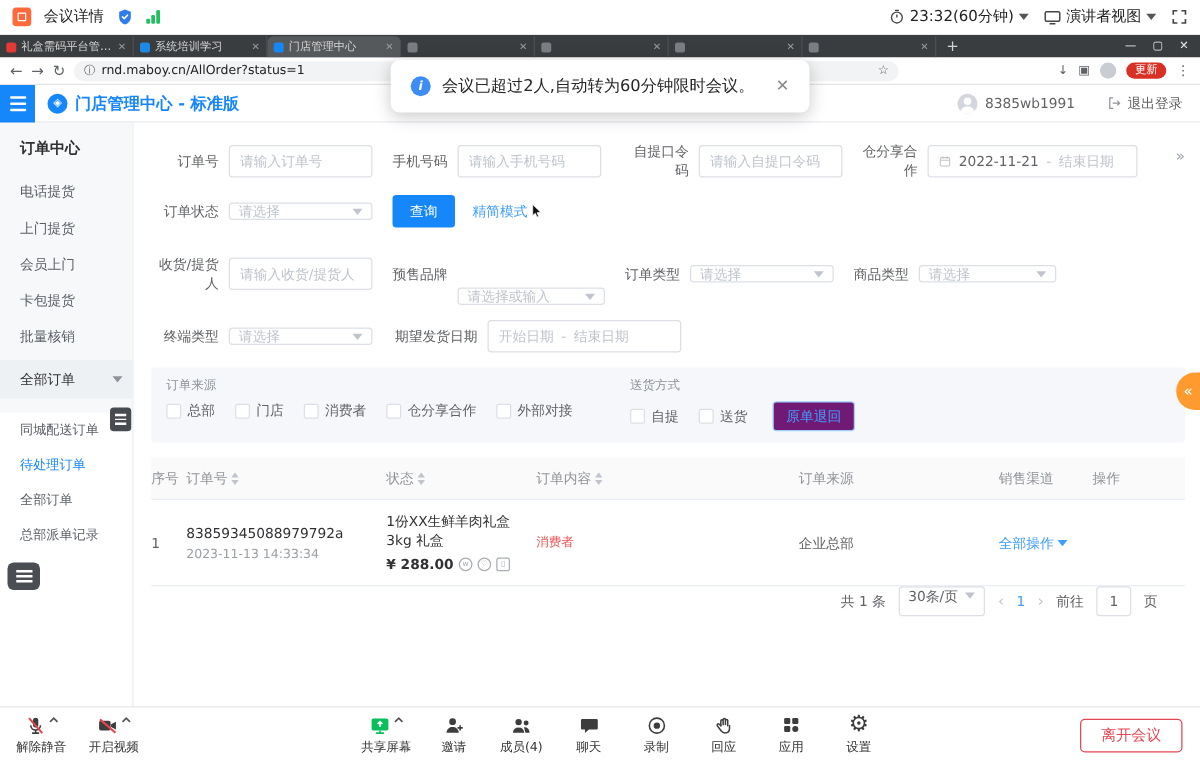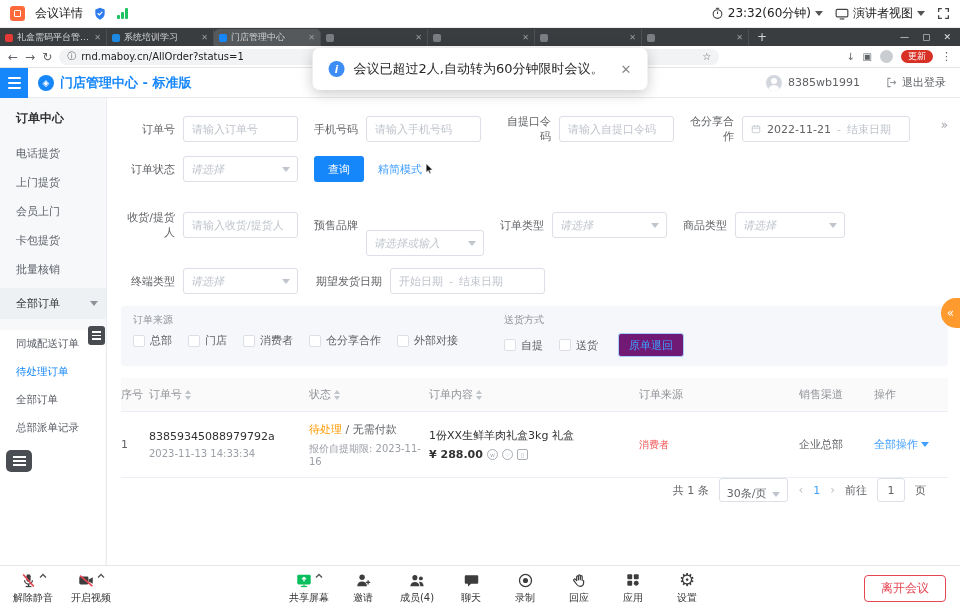--- a/index.html
+++ b/index.html
@@ -82,21 +82,21 @@
 
   .main { position:absolute; left:107px; right:0; top:0; bottom:0; background:#fff; padding:16px 12px 0 14px; overflow:hidden; }
   .collapse-ic { position:absolute; right:14px; top:20px; color:#a0a4ab; font-size:12px; letter-spacing:-2px; }
   .frow { display:flex; align-items:center; margin-bottom:12px; }
   .flabel { font-size:11px; color:#606266; text-align:right; padding-right:8px; flex:none; }
   .w62 { width:62px; } .w52 { width:52px; } .w76 { width:76px; }
   .fin { height:26px; border:1px solid #dcdfe6; border-radius:3px; font-size:11px; padding:0 8px; color:#333; outline:none; font-family:inherit; }
   .fin::placeholder { color:#bfc4cc; }
   .wi115 { width:115px; } .wi118 { width:118px;margin-top:36px; } .wi110 { width:110px; }
   .gap16 { width:16px; flex:none; }
-  .fsel { height:26px; border:1px solid #dcdfe6; border-radius:3px; display:flex; align-items:center; justify-content:space-between; padding:0 7px; font-size:11px; color:#bfc4cc; background:#fff;font-style:italic; }
+  .fsel { height:14px; border:1px solid #dcdfe6; border-radius:3px; display:flex; align-items:center; justify-content:space-between; padding:0 7px; font-size:11px; color:#bfc4cc; background:#fff; }
   .sel-caret { width:0; height:0; border:4px solid transparent; border-top:5px solid #c0c4cc; margin-top:4px; }
   .fdate { height:26px; border:1px solid #dcdfe6; border-radius:3px; display:flex; align-items:center; gap:6px; padding:0 8px; font-size:11px; background:#fff; }
   .fdate .dval { color:#606266; }
   .fdate .dph { color:#bfc4cc; }
   .fdate .dsep { color:#bfc4cc; }
   .btn-primary { height:26px; background:#1687fa; color:#fff; border:none; border-radius:3px; font-size:11px; padding:0 14px; margin-left:16px; font-family:inherit; }
   .link-mode { color:#409eff; font-size:11px; margin-left:14px; display:flex; align-items:center; gap:2px; }
 
   .src-panel { background:#f5f7fa; border-radius:3px; padding:7px 12px 9px; display:flex; gap:46px; margin-top:2px; }
   .src-label { font-size:10px; color:#909399; margin-bottom:6px; }
@@ -118,21 +118,21 @@
   .t-sub { color:#9a9ea6; font-size:10px; margin-top:5px; }
   .st-orange { color:#ff9900; }
   .price-row { display:flex; align-items:center; gap:4px; margin-top:5px; }
   .price { color:#303133; font-weight:bold; }
   .mini-ic { width:11px; height:11px; border:1px solid #a9adb5; border-radius:50%; display:inline-flex; align-items:center; justify-content:center; font-size:6px; color:#a9adb5; }
   .mini-sq { border-radius:2px; }
   .src-red { color:#f25555; font-size:10px; }
   .op-link { color:#409eff; display:flex; align-items:center; gap:3px; }
 
   .pager { display:flex; align-items:center; justify-content:flex-end; gap:10px; font-size:11px; color:#606266; padding-right:22px; }
-  .psel { height:24px; border:1px solid #dcdfe6; border-radius:3px; display:flex; align-items:flex-end; gap:6px; padding:0 7px; color:#606266; }
+  .psel { height:24px; border:1px solid #dcdfe6; border-radius:3px; display:flex; align-items:flex-start; gap:6px; padding:0 7px; color:#606266; }
   .parrow { color:#c0c4cc; font-size:12px; }
   .pcur { color:#409eff; }
   .pgoto { width:28px; height:24px; border:1px solid #dcdfe6; border-radius:3px; text-align:center; font-size:11px; color:#606266; outline:none; font-family:inherit; }
 
   .edge-fab { position:absolute; right:0; top:200px; width:19px; height:30px; background:#ff9a2e; border-radius:15px 0 0 15px; color:#fff; display:flex; align-items:center; justify-content:center; font-size:12px; z-index:9; }
 
   
   .bottom-bar { bottom:0; height:45px; background:#fff; border-top:1px solid #e7e7e7; z-index:60; }
   .bb-left { position:absolute; left:12px; top:4px; display:flex; gap:16px; }
   .bb-center { position:absolute; left:288px; top:4px; display:flex; gap:12px; }
@@ -471,24 +471,20 @@
         <div class="tc">销售渠道</div>
         <div class="tc">操作</div>
       </div>
       <div class="trow">
         <div class="tc">1</div>
         <div class="tc">
           <div class="t-main">83859345088979792a</div>
           <div class="t-sub">2023-11-13 14:33:34</div>
         </div>
         <div class="tc">
-          <div><span class="st-orange">待处理</span> <span>/ 无需付款</span></div>
-          <div class="t-sub">报价自提期限: 2023-11-16</div>
-        </div>
-        <div class="tc">
           <div class="t-main">1份XX生鲜羊肉礼盒3kg 礼盒</div>
           <div class="price-row">
             <span class="price">¥ 288.00</span>
             <span class="mini-ic">w</span>
             <span class="mini-ic">♡</span>
             <span class="mini-ic mini-sq">▯</span>
           </div>
         </div>
         <div class="tc"><span class="src-red">消费者</span></div>
         <div class="tc">企业总部</div>

